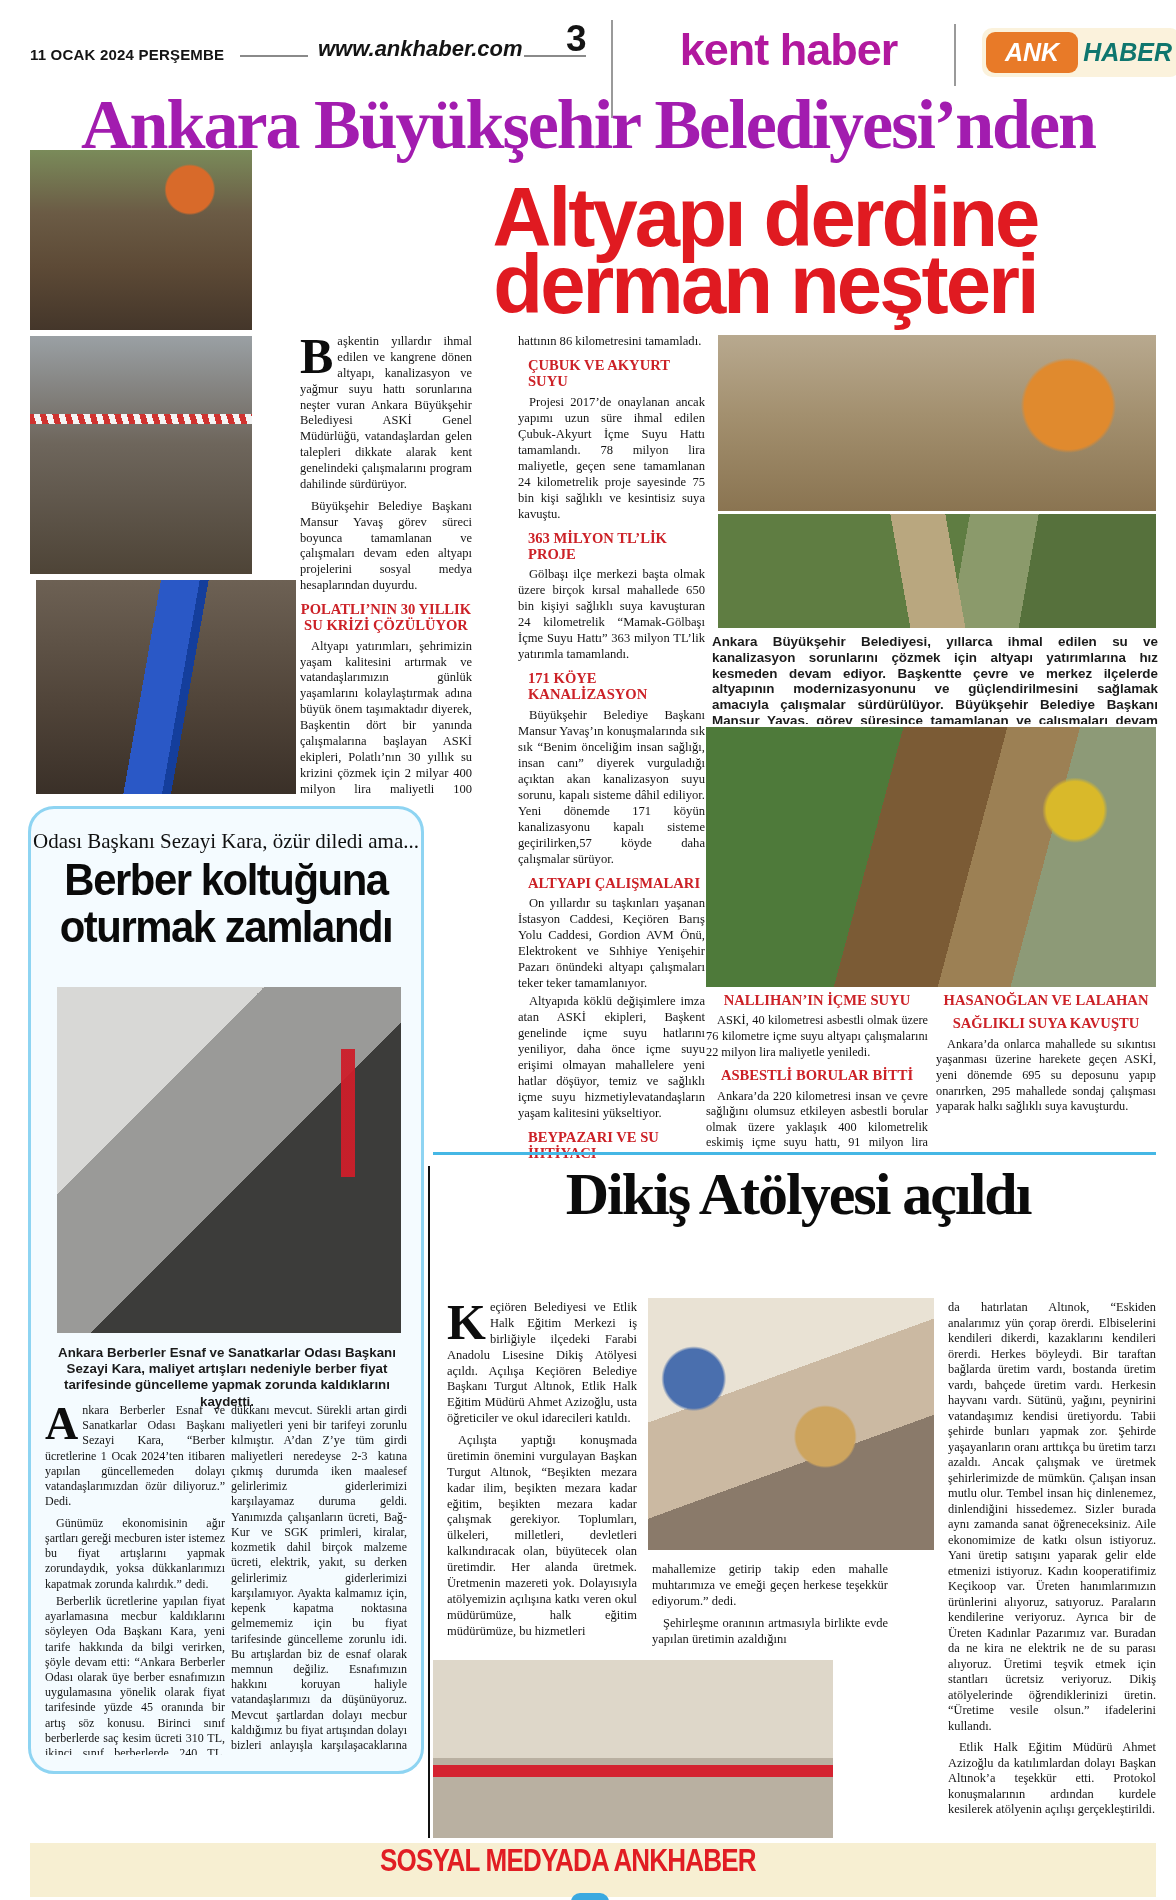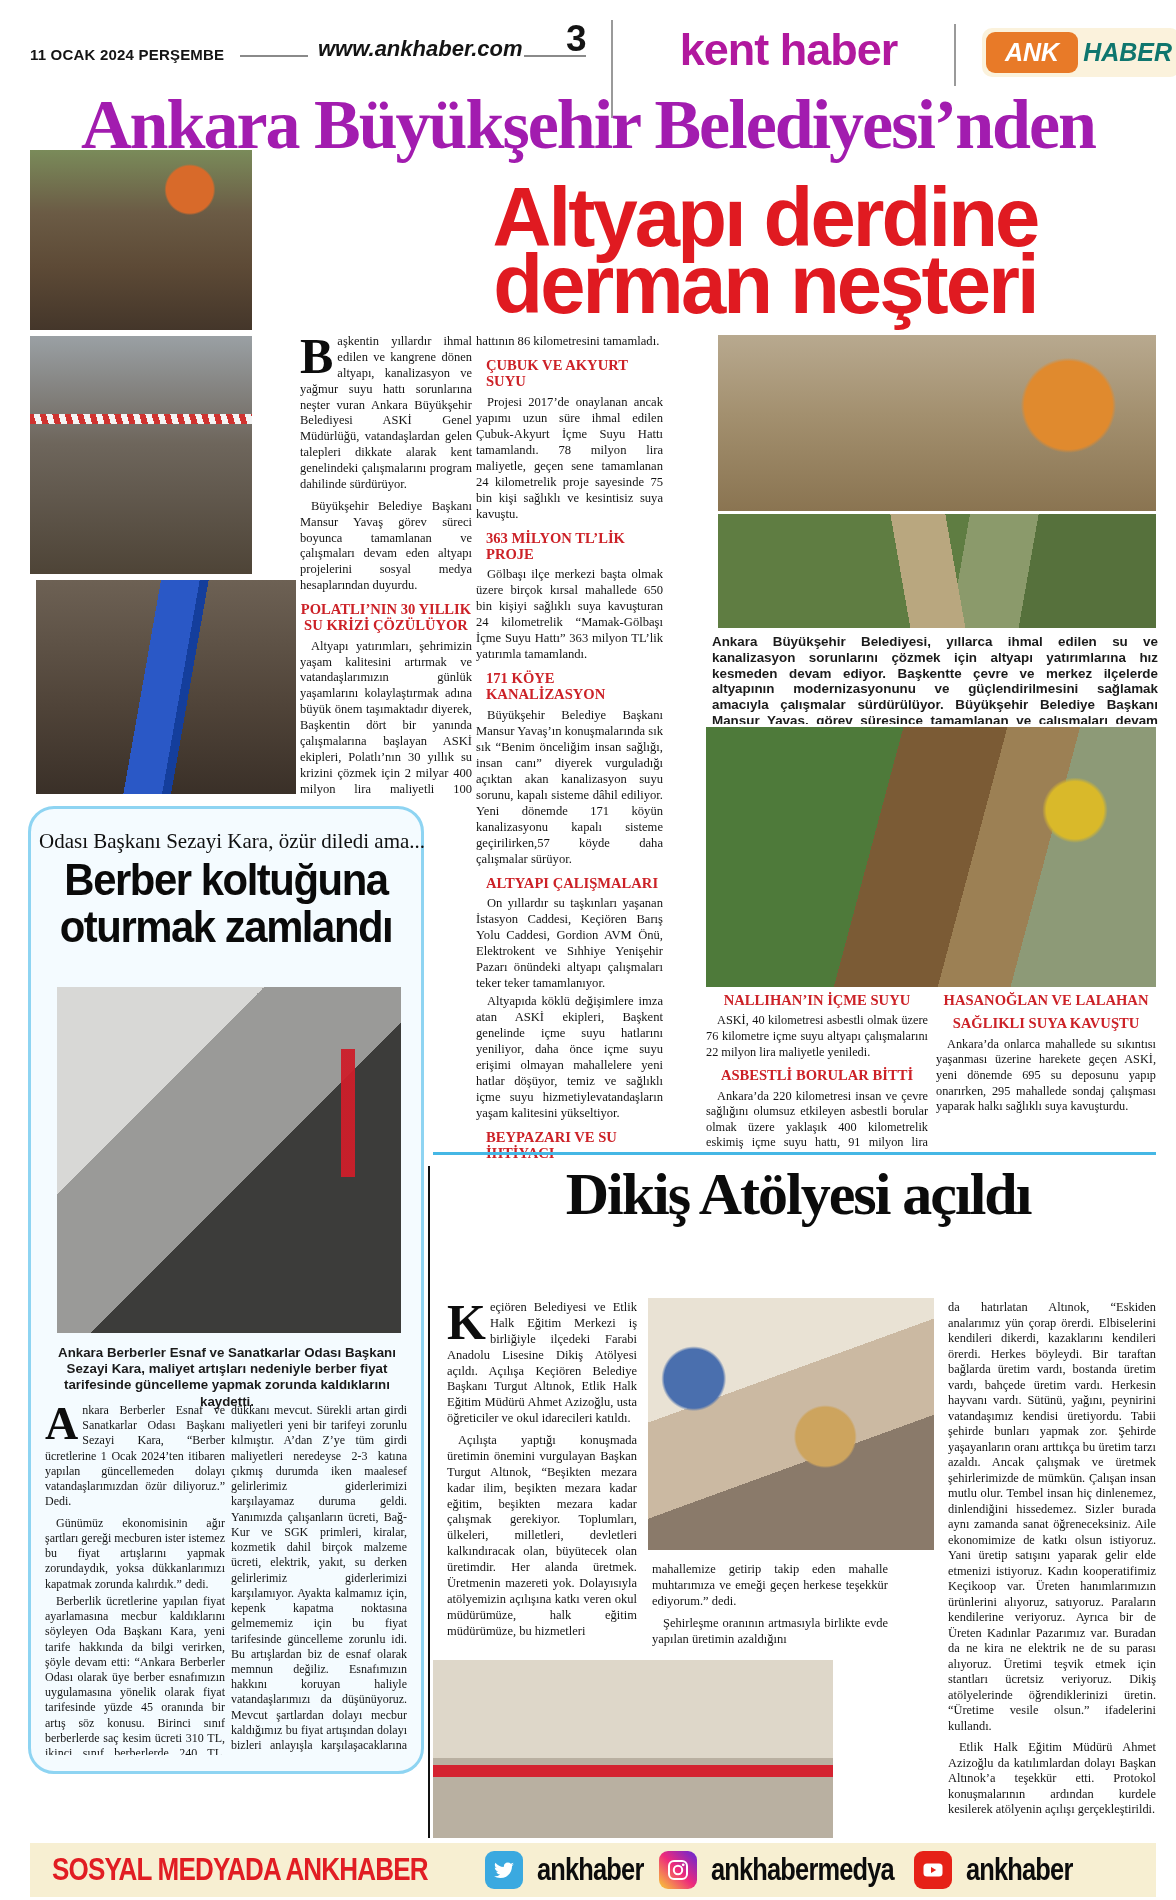--- a/index.html
+++ b/index.html
@@ -54,21 +54,21 @@
   <div class="abs photo" style="left:36px;top:580px;width:260px;height:214px;
        background-image:linear-gradient(100deg,transparent 42%,#2a58c6 42% 55%,#143e9c 55% 58%,transparent 58%),linear-gradient(180deg,#6d6154,#4f4338 60%,#3a3028);"></div>
 
   <div class="abs body-text" style="left:300px;top:334px;width:172px;height:462px;font-size:12.5px;">
     <p><span class="dropcap">B</span><span>aşkentin yıllardır ihmal edilen ve kangrene dönen altyapı, kanalizasyon ve yağmur suyu hattı sorunlarına neşter vuran Ankara Büyükşehir Belediyesi ASKİ Genel Müdürlüğü, vatandaşlardan gelen talepleri dikkate alarak kent genelindeki çalışmalarını program dahilinde sürdürüyor.</span></p>
     <p class="ind">Büyükşehir Belediye Başkanı Mansur Yavaş görev süreci boyunca tamamlanan ve çalışmaları devam eden altyapı projelerini sosyal medya hesaplarından duyurdu.</p>
     <div class="redhead">POLATLI’NIN 30 YILLIK SU KRİZİ ÇÖZÜLÜYOR</div>
     <p class="ind">Altyapı yatırımları, şehrimizin yaşam kalitesini artırmak ve vatandaşlarımızın günlük yaşamlarını kolaylaştırmak adına büyük önem taşımaktadır diyerek, Başkentin dört bir yanında çalışmalarına başlayan ASKİ ekipleri, Polatlı’nın 30 yıllık su krizini çözmek için 2 milyar 400 milyon lira maliyetli 100 kilometreden oluşacak İvedik-Polatlı Suyu içme</p>
   </div>
 
-  <div class="abs body-text" style="left:476px;top:334px;width:187px;height:826px;font-size:12.6px;">
+  <div class="abs body-text" style="left:518px;top:334px;width:187px;height:826px;font-size:12.6px;">
     <p>hattının 86 kilometresini tamamladı.</p>
     <div class="redhead left">ÇUBUK VE AKYURT SUYU</div>
     <p class="ind">Projesi 2017’de onaylanan ancak yapımı uzun süre ihmal edilen Çubuk-Akyurt İçme Suyu Hattı tamamlandı. 78 milyon lira maliyetle, geçen sene tamamlanan 24 kilometrelik proje sayesinde 75 bin kişi sağlıklı ve kesintisiz suya kavuştu.</p>
     <div class="redhead left">363 MİLYON TL’LİK PROJE</div>
     <p class="ind">Gölbaşı ilçe merkezi başta olmak üzere birçok kırsal mahallede 650 bin kişiyi sağlıklı suya kavuşturan 24 kilometrelik “Mamak-Gölbaşı İçme Suyu Hattı”  363 milyon TL’lik yatırımla tamamlandı.</p>
     <div class="redhead left">171 KÖYE KANALİZASYON</div>
     <p class="ind">Büyükşehir Belediye Başkanı Mansur Yavaş’ın konuşmalarında sık sık “Benim önceliğim insan sağlığı, insan canı” diyerek vurguladığı açıktan akan kanalizasyon suyu sorunu, kapalı sisteme dâhil ediliyor. Yeni dönemde 171 köyün kanalizasyonu kapalı sisteme geçirilirken,57 köyde daha çalışmalar sürüyor.</p>
     <div class="redhead left">ALTYAPI ÇALIŞMALARI</div>
     <p class="ind">On yıllardır su taşkınları yaşanan İstasyon Caddesi, Keçiören Barış Yolu Caddesi, Gordion AVM Önü, Elektrokent ve Sıhhiye Yenişehir Pazarı önündeki altyapı çalışmaları teker teker tamamlanıyor.</p>
     <p class="ind">Altyapıda köklü değişimlere imza atan ASKİ ekipleri, Başkent genelinde içme suyu hatlarını yeniliyor, daha önce içme suyu erişimi olmayan mahallelere yeni hatlar döşüyor, temiz ve sağlıklı içme suyu hizmetiylevatandaşların yaşam kalitesini yükseltiyor.</p>
@@ -93,21 +93,21 @@
   <div class="abs body-text" style="left:936px;top:992px;width:220px;height:160px;font-size:12.3px;">
     <div class="redhead" style="margin-top:0;">HASANOĞLAN VE LALAHAN</div>
     <div class="redhead">SAĞLIKLI SUYA KAVUŞTU</div>
     <p class="ind">Ankara’da onlarca mahallede su sıkıntısı yaşanması üzerine harekete geçen ASKİ, yeni dönemde 695 su deposunu yapıp onarırken, 295 mahallede sondaj çalışması yaparak halkı sağlıklı suya kavuşturdu.</p>
   </div>
 
   <div class="abs" style="left:433px;top:1152px;width:723px;height:3px;background:#45b7e5;"></div>
   <div class="abs blackline" style="left:428px;top:1166px;width:2px;height:672px;"></div>
 
   <div class="abs" style="left:28px;top:806px;width:390px;height:962px;border:3px solid #8ed4f2;border-radius:26px;background:#f4fbff;">
-    <div class="abs kicker-serif" style="left:0;top:20px;width:100%;text-align:left;padding-left:8px;">Odası Başkanı Sezayi Kara, özür diledi ama...</div>
+    <div class="abs kicker-serif" style="left:0;top:20px;width:100%;text-align:center;">Odası Başkanı Sezayi Kara, özür diledi ama...</div>
     <div class="abs sans" style="left:0;top:48px;width:100%;text-align:center;font-weight:900;font-size:44px;line-height:1.06;letter-spacing:-1.5px;color:#0a0a0a;transform:scaleX(0.95);transform-origin:center top;">
       <div>Berber koltuğuna</div>
       <div>oturmak zamlandı</div>
     </div>
     <div class="abs photo" style="left:26px;top:178px;width:344px;height:346px;
          background-image:linear-gradient(180deg,transparent 0 18%,rgba(205,30,42,.95) 18% 55%,transparent 55%),linear-gradient(135deg,#d8d8d6 0 30%,#9a9a98 30% 55%,#3c3c3a 55%);
          background-size:14px 100%,100% 100%;background-position:86% 0,0 0;background-repeat:no-repeat;"></div>
     <div class="abs caption-bold" style="left:18px;top:536px;width:356px;text-align:center;font-size:13.3px;line-height:1.22;">Ankara Berberler Esnaf ve Sanatkarlar Odası Başkanı Sezayi Kara, maliyet artışları nedeniyle berber fiyat tarifesinde güncelleme yapmak zorunda kaldıklarını kaydetti.</div>
     <div class="abs body-text" style="left:14px;top:594px;width:180px;height:352px;font-size:12px;">
       <p><span class="dropcap" style="font-size:46px;">A</span><span>nkara Berberler Esnaf ve Sanatkarlar Odası Başkanı Sezayi Kara, “Berber ücretlerine 1 Ocak 2024’ten itibaren yapılan güncellemeden dolayı vatandaşlarımızdan özür diliyoruz.” Dedi.</span></p>
@@ -137,21 +137,21 @@
     <p class="ind">Şehirleşme oranının artmasıyla birlikte evde yapılan üretimin azaldığını</p>
   </div>
   <div class="abs photo" style="left:433px;top:1660px;width:400px;height:178px;
        background-image:linear-gradient(0deg,transparent 34%,#d42330 34% 41%,transparent 41%),linear-gradient(180deg,#ded7c9 0 55%,#b9b0a1 55%);"></div>
 
   <div class="abs body-text" style="left:948px;top:1300px;width:208px;height:540px;font-size:12.4px;line-height:1.25;">
     <p>da hatırlatan Altınok, “Eskiden analarımız yün çorap örerdi. Elbiselerini kendileri dikerdi, kazaklarını kendileri örerdi. Herkes böyleydi. Bir taraftan bağlarda üretim vardı, bostanda üretim vardı, bahçede üretim vardı. Herkesin hayvanı vardı. Sütünü, yağını, peynirini vatandaşımız kendisi üretiyordu. Tabii şehirde bunları yapmak zor. Şehirde yaşayanların oranı arttıkça bu üretim tarzı azaldı. Ancak çalışmak ve üretmek şehirlerimizde de mümkün. Çalışan insan mutlu olur. Tembel insan hiç dinlenemez, dinlendiğini hissedemez. Sizler burada aynı zamanda sanat öğreneceksiniz. Aile ekonomimize de katkı olsun istiyoruz. Yani üretip satışını yaparak gelir elde etmenizi istiyoruz. Kadın kooperatifimiz Keçikoop var. Üreten hanımlarımızın ürünlerini alıyoruz, satıyoruz. Paraların kendilerine veriyoruz. Ayrıca bir de Üreten Kadınlar Pazarımız var. Buradan da ne kira ne elektrik ne de su parası alıyoruz. Üretimi teşvik etmek için stantları ücretsiz veriyoruz. Dikiş atölyelerinde öğrendiklerinizi üretin. “Üretime vesile olsun.” ifadelerini kullandı.</p>
     <p class="ind">Etlik Halk Eğitim Müdürü Ahmet Azizoğlu da katılımlardan dolayı Başkan Altınok’a teşekkür etti. Protokol konuşmalarının ardından kurdele kesilerek atölyenin açılışı gerçekleştirildi.</p>
   </div>
 
-  <div class="abs" style="left:30px;top:1843px;width:1126px;height:54px;background:#f7efd2;display:flex;align-items:center;padding:0 0 0 22px;box-sizing:border-box;gap:14px;">
+  <div class="abs" style="left:30px;top:1843px;width:1126px;height:54px;background:#f7efd2;display:flex;align-items:center;padding:0 0 0 22px;box-sizing:border-box;gap:14px;flex-direction:column;">
     <span class="sans" style="font-weight:bold;font-size:31px;letter-spacing:-1px;color:#e11d23;transform:scaleX(0.84);transform-origin:left center;white-space:nowrap;">SOSYAL MEDYADA ANKHABER</span>
     <span class="icon-box" style="background:#3aa9e0;margin-left:-28px;">
       <svg width="24" height="24" viewBox="0 0 24 24">
           <path fill="#fff" d="M22 6.2c-.7.3-1.5.6-2.3.7.8-.5 1.4-1.3 1.7-2.2-.8.5-1.7.8-2.6 1A4.1 4.1 0 0 0 11.8 9 11.6 11.6 0 0 1 3.4 4.7 4.1 4.1 0 0 0 4.7 10c-.7 0-1.3-.2-1.9-.5v.1c0 2 1.4 3.6 3.3 4-.6.2-1.2.2-1.8.1.5 1.6 2 2.8 3.8 2.8A8.2 8.2 0 0 1 2 18.3a11.6 11.6 0 0 0 6.3 1.8c7.5 0 11.7-6.3 11.7-11.7v-.5c.8-.6 1.5-1.3 2-2.1z"></path>
         </svg>
     </span>
     <span class="handle">ankhaber</span>
     <span class="icon-box" style="background:linear-gradient(45deg,#f9ce34,#ee2a7b 50%,#6228d7);margin-left:-22px;">
       <svg width="24" height="24" viewBox="0 0 24 24">
           <rect x="3" y="3" width="18" height="18" rx="5" fill="none" stroke="#fff" stroke-width="2"></rect>

